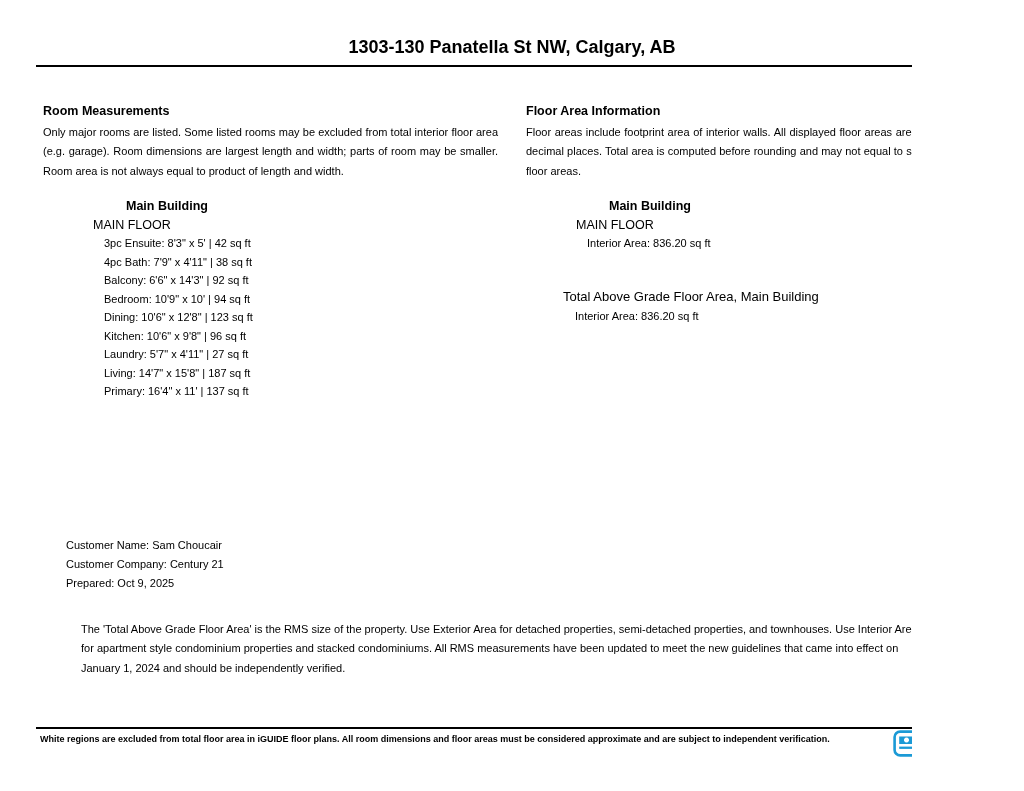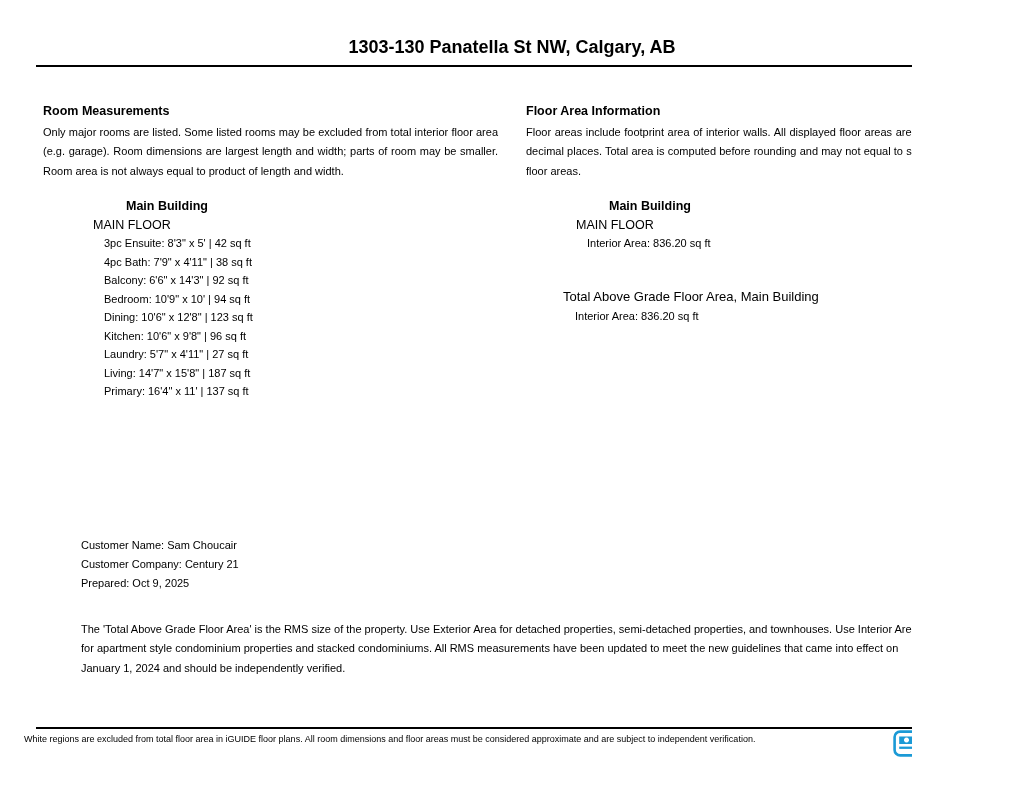--- a/index.html
+++ b/index.html
@@ -67,21 +67,21 @@
   }
   .rooms-block { left: 81px; top: 197px; }
   .areas-block { left: 564px; top: 197px; }
   .total-block { left: 563px; top: 288px; }
   .total-heading {
     font-size: 13px;
     font-weight: normal;
     line-height: 18.5px;
   }
   .total-block .detail-line { margin-left: 12px; }
-  .customer-block { left: 81px; top: 536px; }
+  .customer-block { left: 66px; top: 536px; }
   .customer-block .info-line {
     font-size: 11px;
     line-height: 19px;
   }
   .rms-note {
     left: 81px; top: 620px; width: 852px;
     font-size: 11px;
     line-height: 19.3px;
   }
   .captured-line {
@@ -89,23 +89,24 @@
     font-size: 11px;
     line-height: 19px;
   }
   .footer-rule {
     position: absolute;
     top: 727px; left: 36px; width: 952px; height: 2px;
     background: #000000;
   }
   .footer-text {
     position: absolute;
-    left: 24px; top: 733px; width: 790px;
+    left: 40px; top: 733px; width: 790px;
     font-size: 9px;
     line-height: 12px;
+    font-weight: bold;
   }
   .logo {
     position: absolute;
     left: 893px; top: 730px;
     display: flex;
     align-items: center;
     gap: 2px;
   }
   .logo-text {
     font-size: 21.5px;

